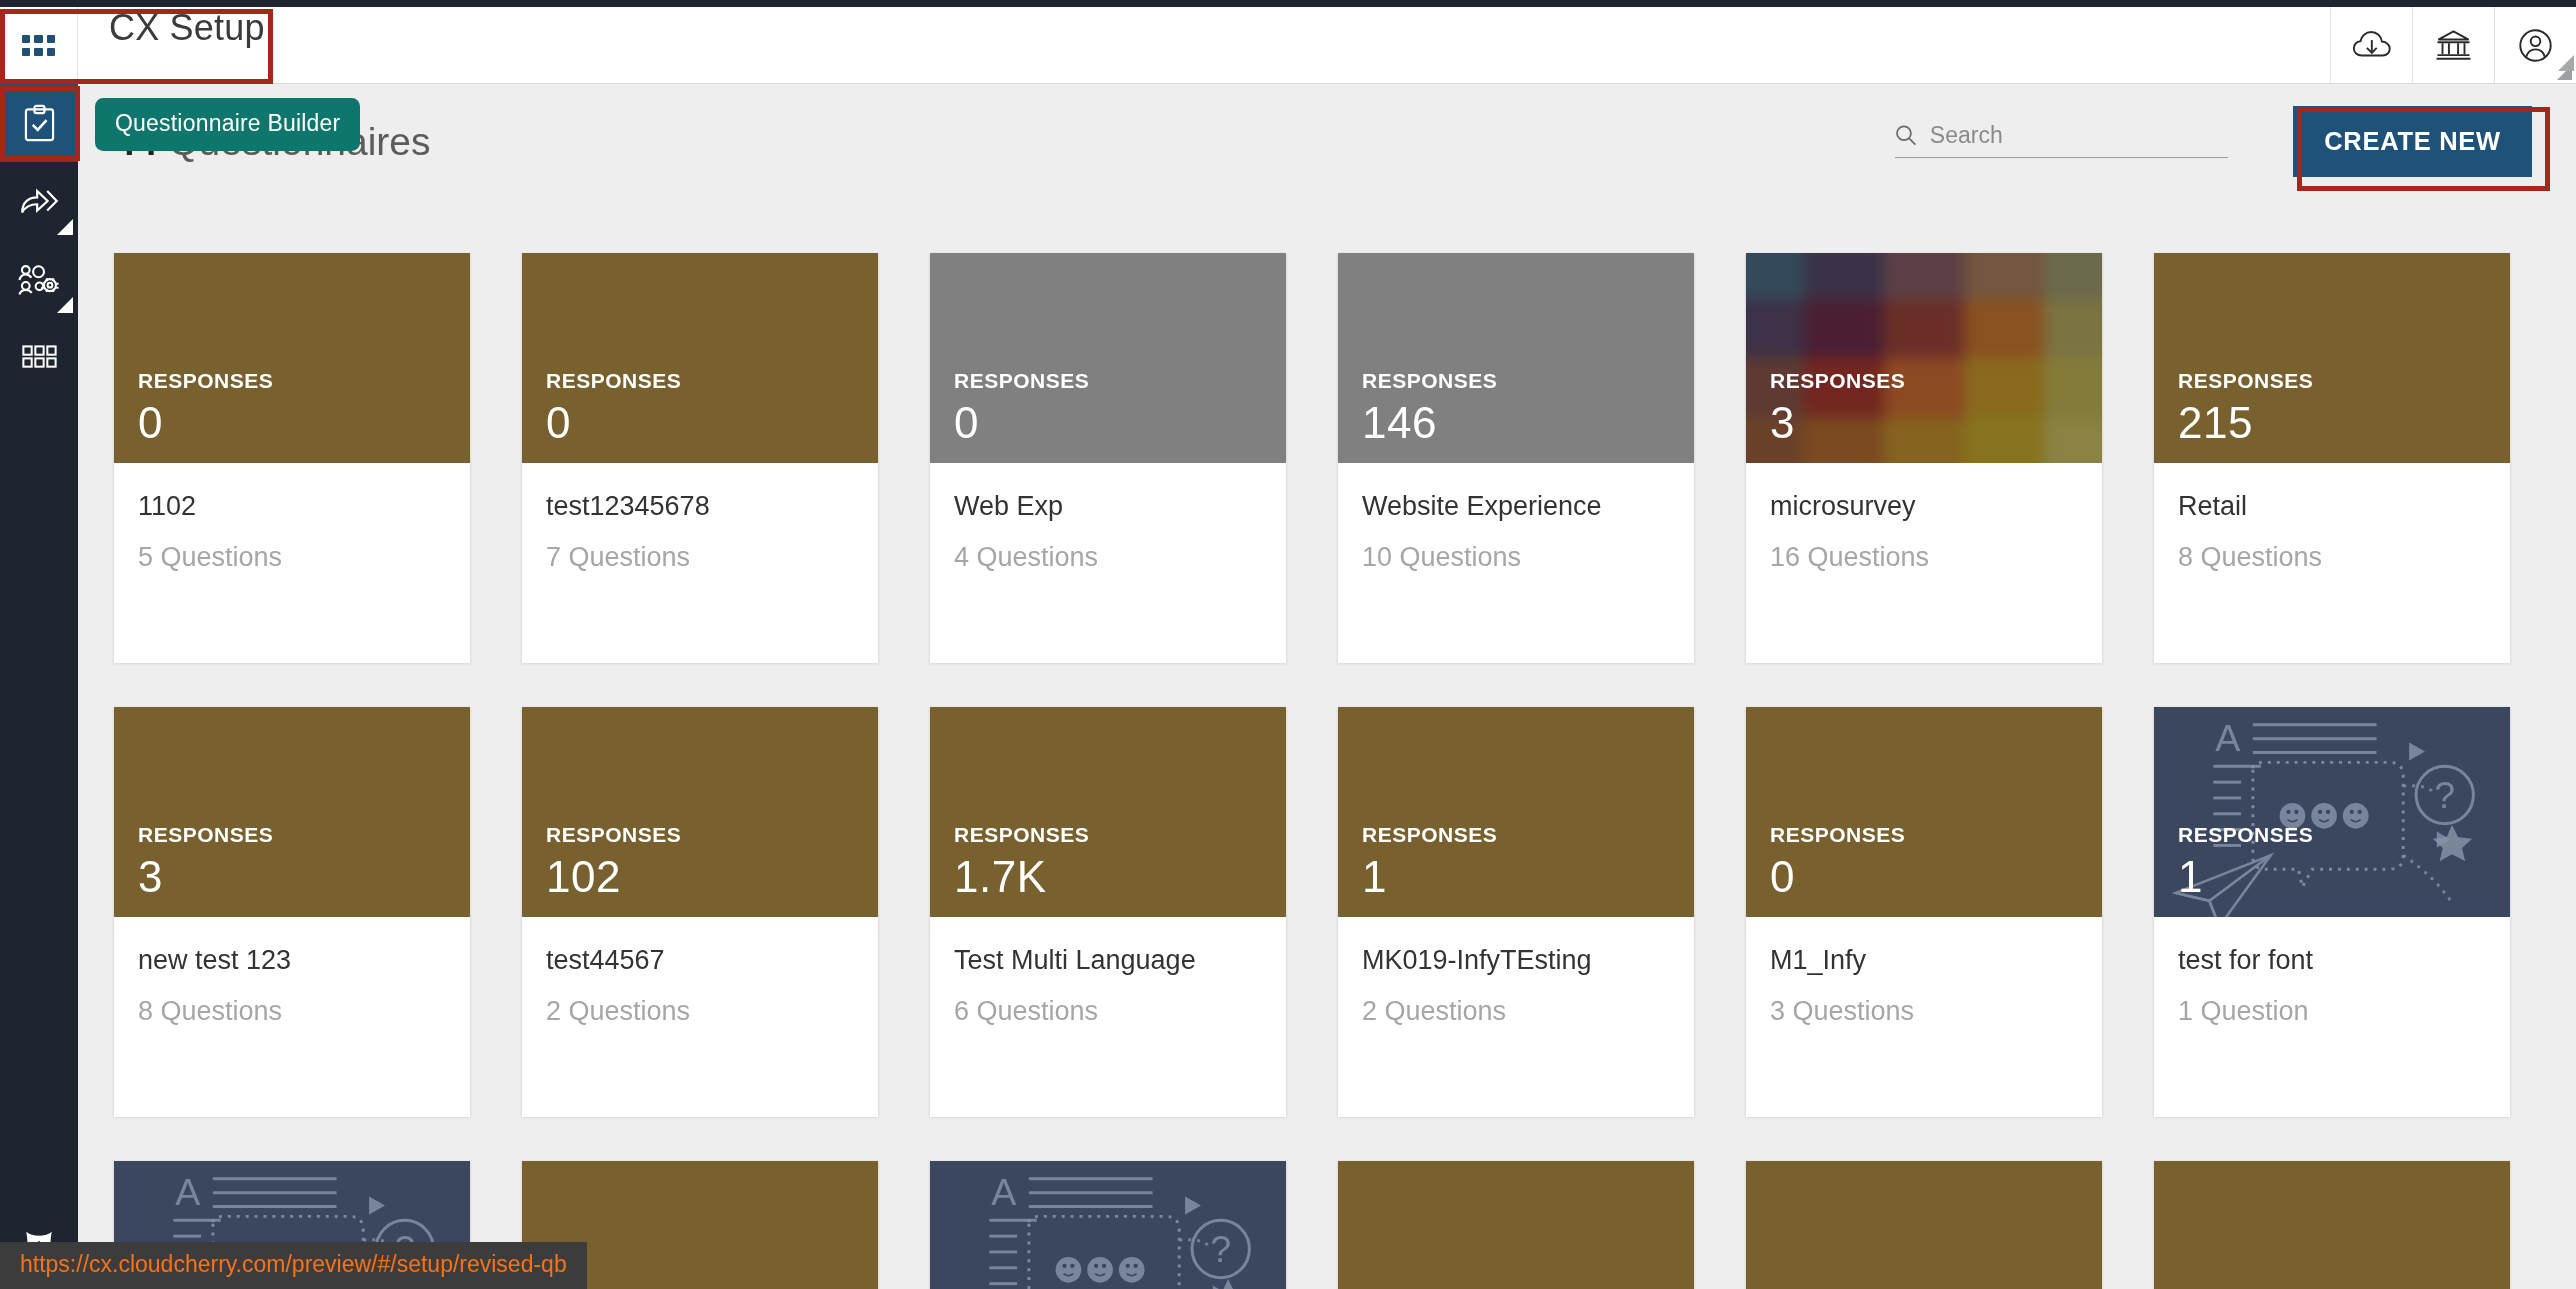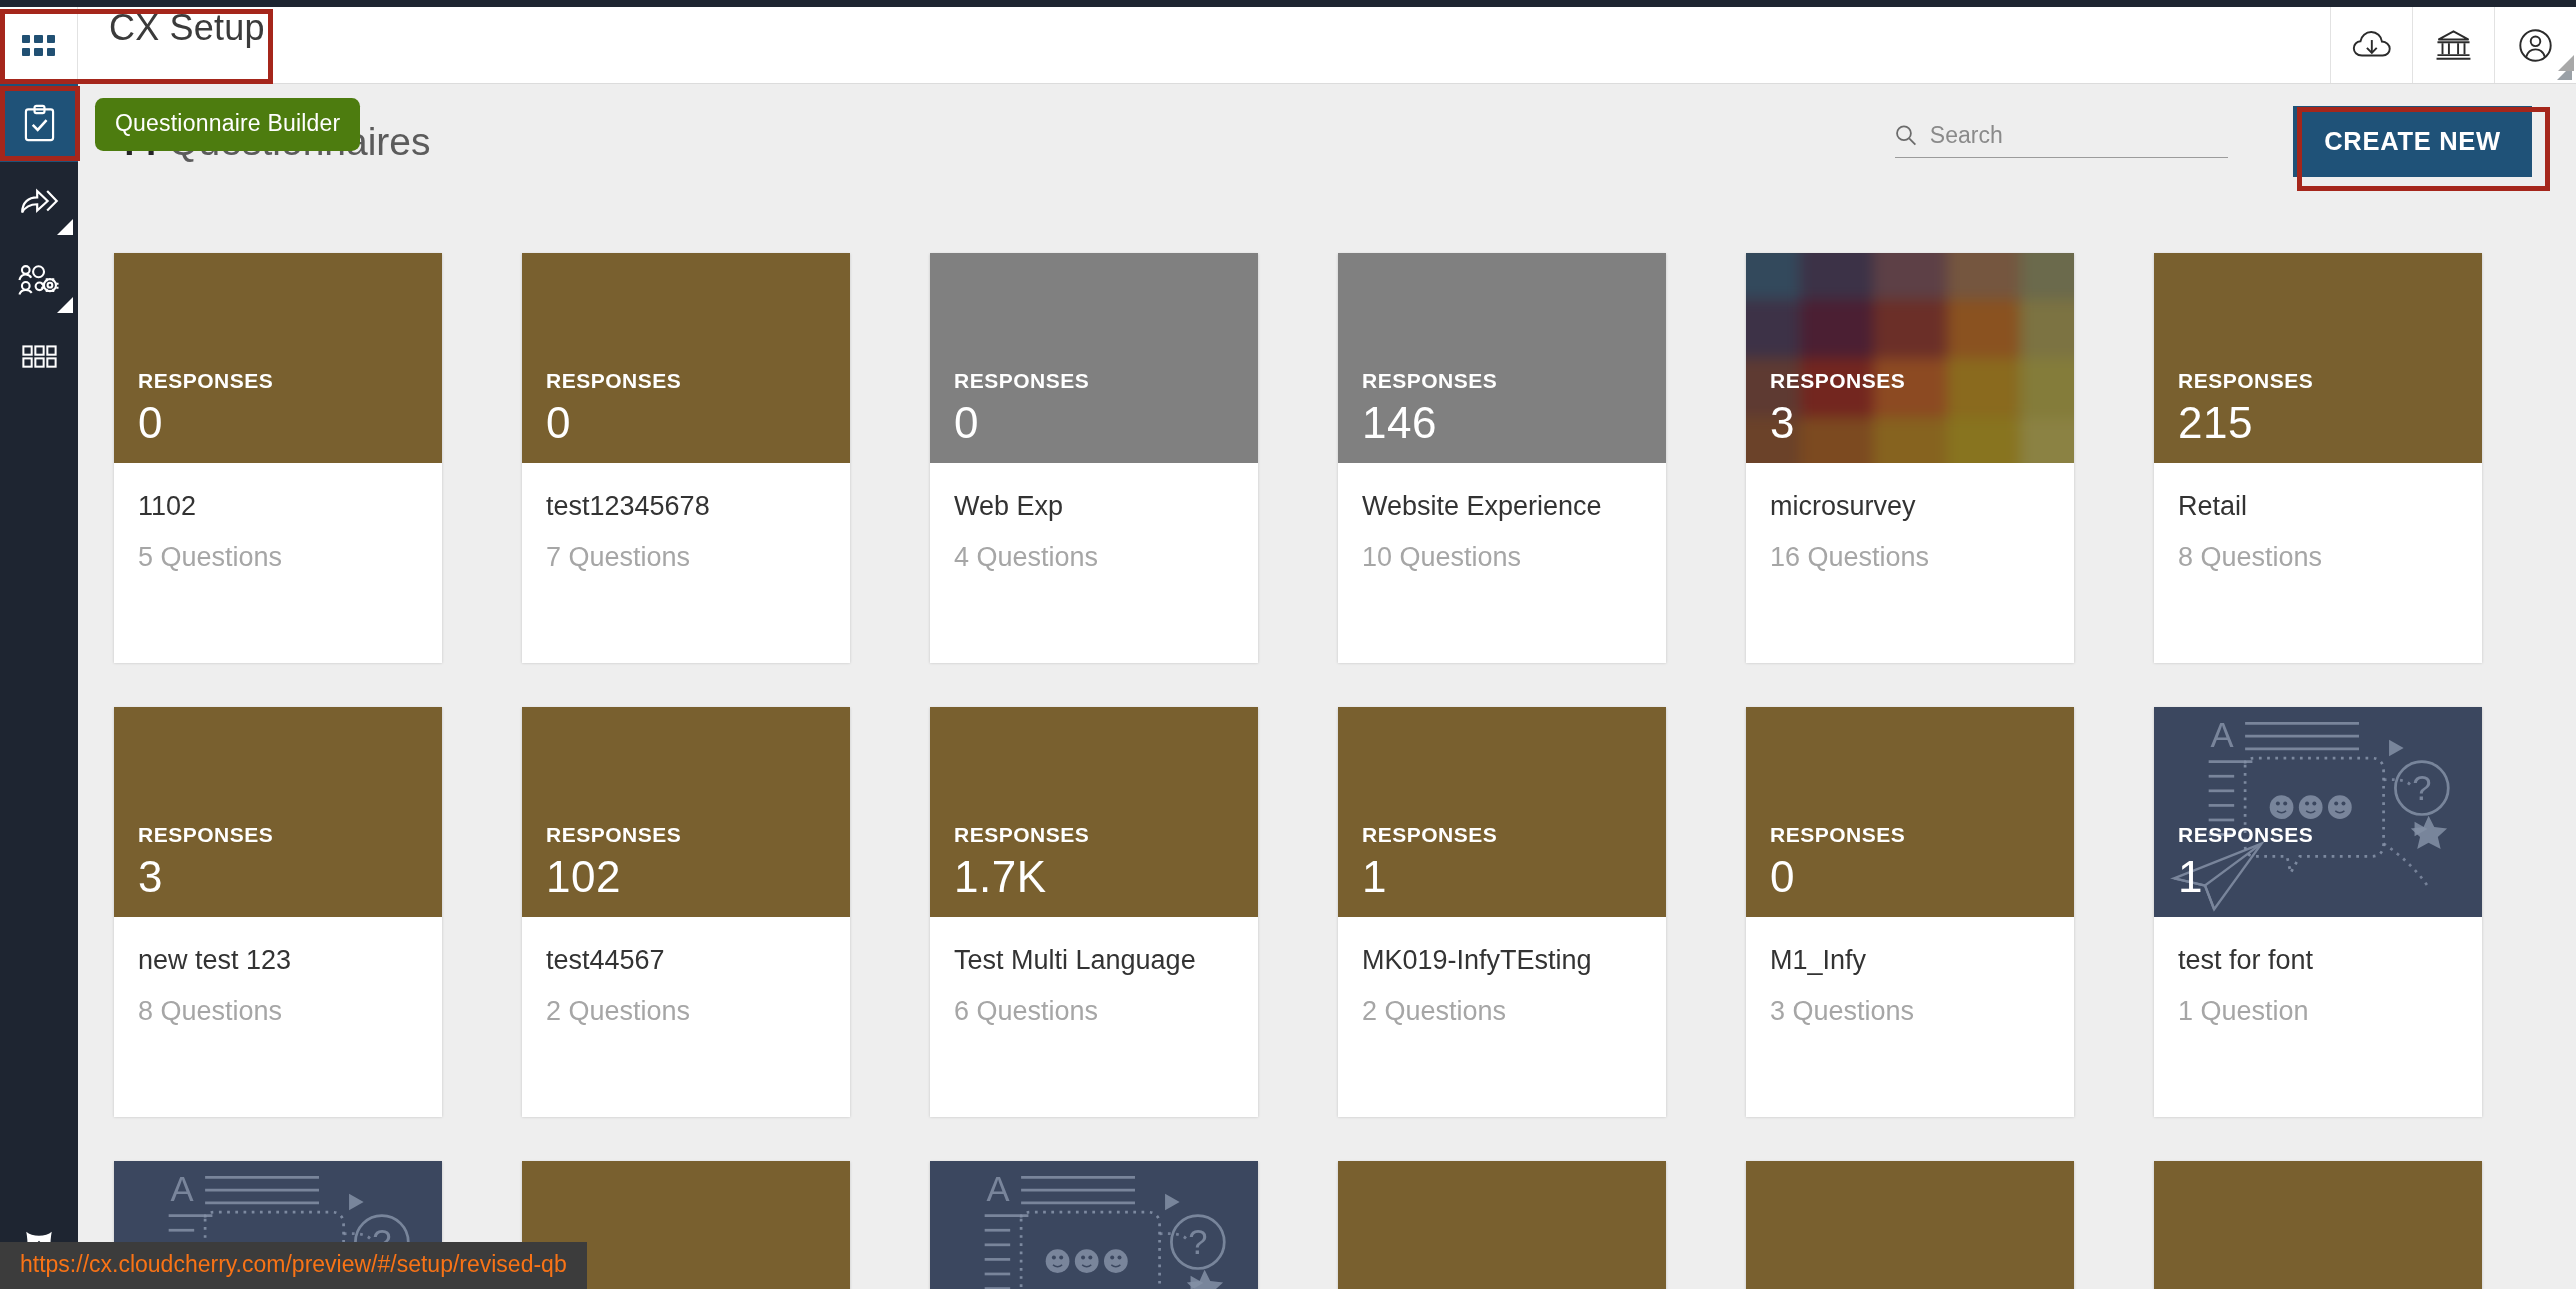--- a/index.html
+++ b/index.html
@@ -83,21 +83,21 @@
     border-bottom: 16.4px solid #ffffff;
   }
   .side-logo {
     position: absolute; left: 0; bottom: 22px; width: 78px;
     display: flex; align-items: center; justify-content: center;
   }
 
   
   .tooltip {
     position: absolute; left: 95px; top: 98px;
-    background: #4d7c0f; color: #ffffff;
+    background: #0f766e; color: #ffffff;
     font-size: 23px; letter-spacing: 0.2px;
     padding: 12px 20px 13.7px 20px;
     border-radius: 8.2px;
     z-index: 55;
     white-space: nowrap;
   }
 
   
   .main {
     position: absolute; left: 78px; top: 84px;
@@ -144,21 +144,21 @@
   
   .grid {
     position: absolute; left: 36px; top: 169px;
     width: 2423px;
     display: grid;
     grid-template-columns: repeat(6, 328px);
     column-gap: 80px;
     row-gap: 44px;
   }
   .card {
-    width: 328px; height: 410px;
+    width: 356px; height: 410px;
     background: #ffffff;
     box-shadow: 0 0.9px 2.7px rgba(0,0,0,.18);
     cursor: pointer;
     overflow: hidden;
     position: relative;
   }
   .card-head {
     position: relative;
     height: 210px;
     overflow: hidden;

